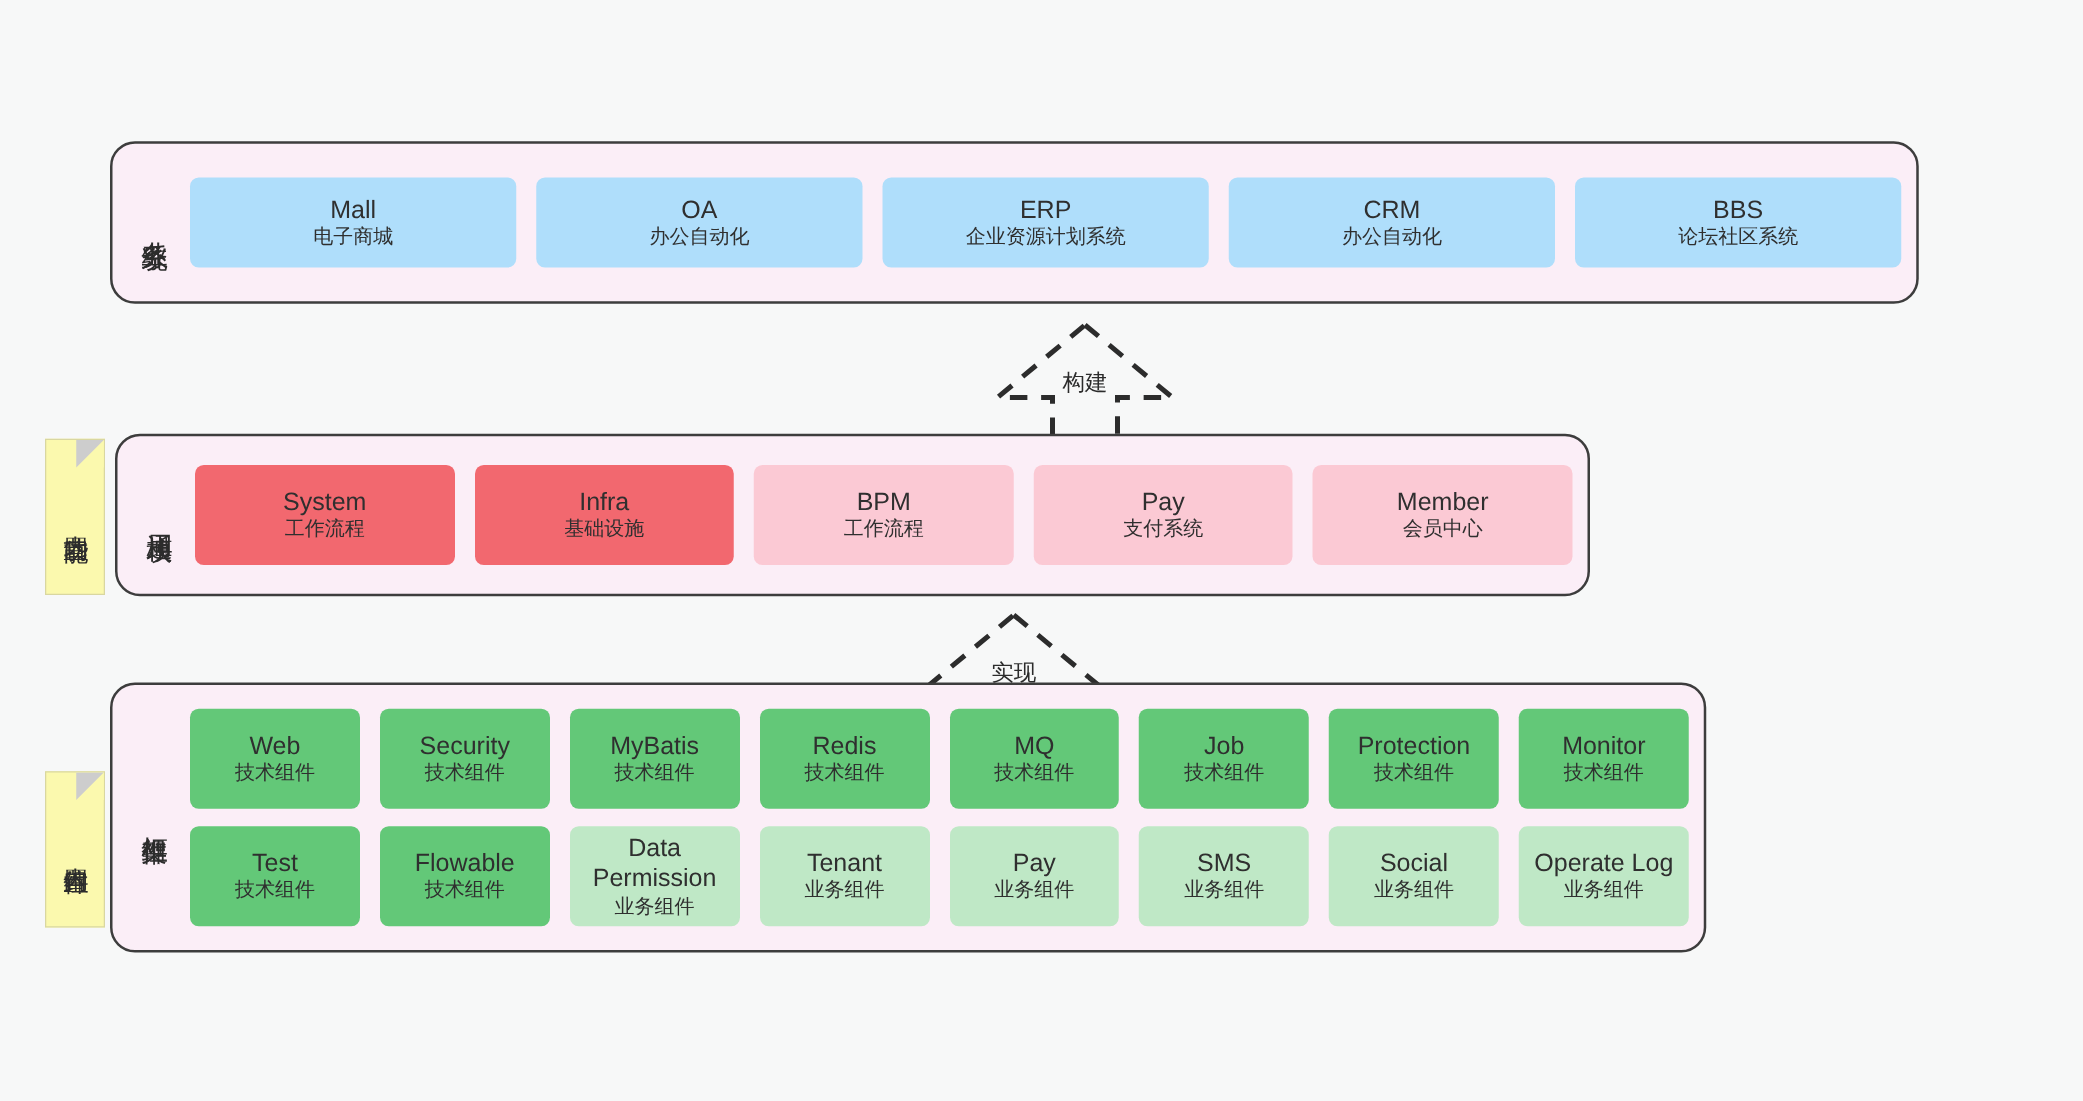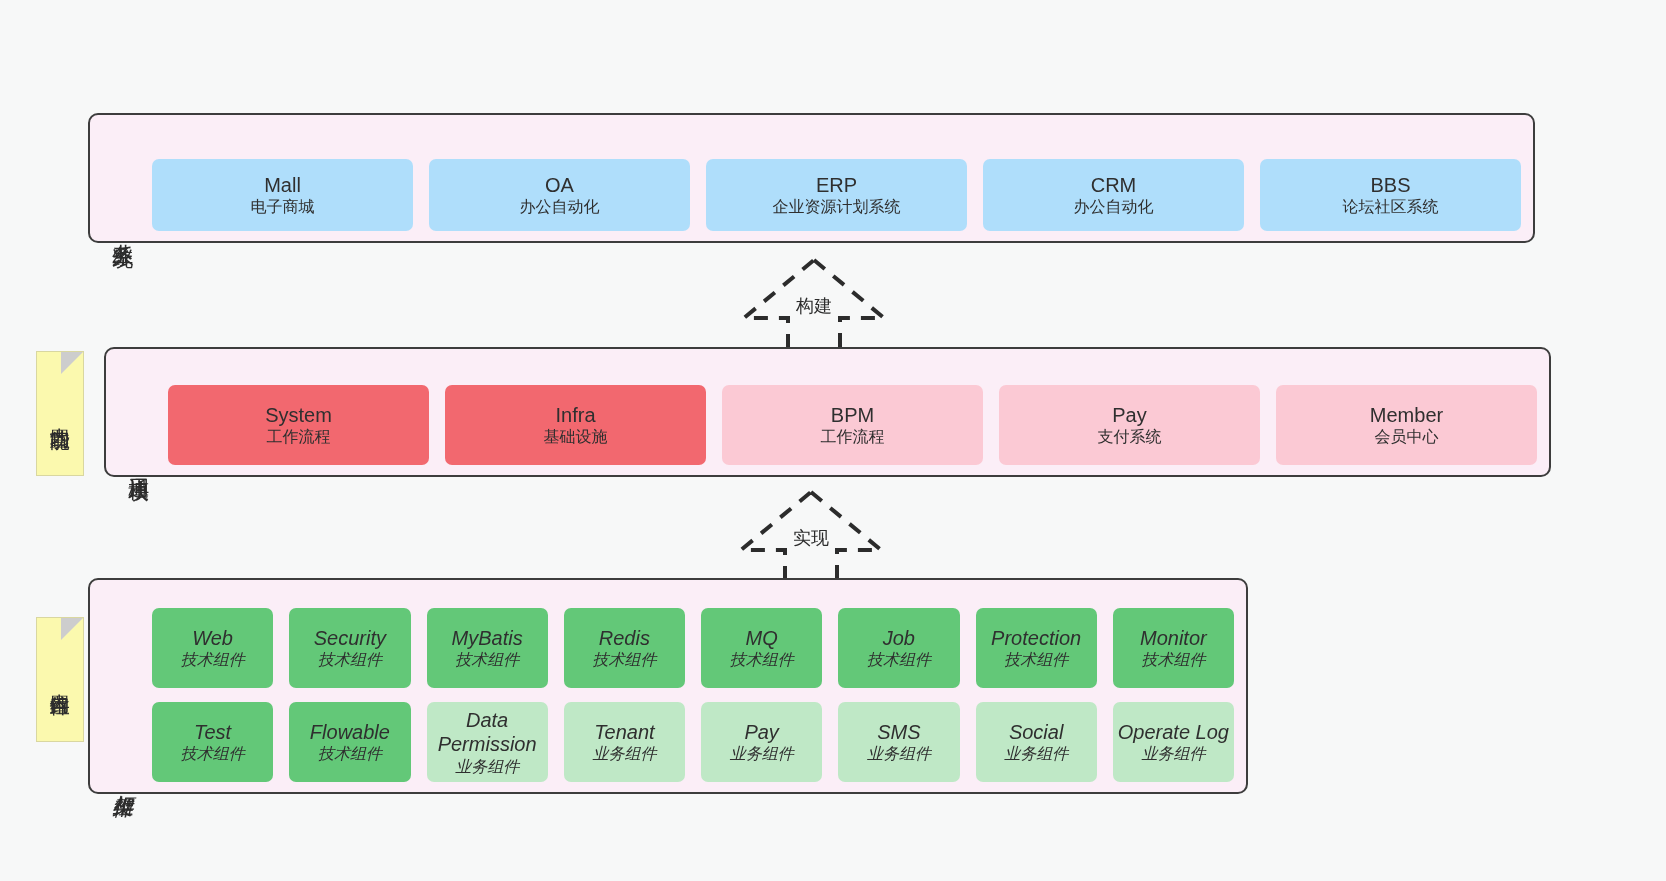--- a/index.html
+++ b/index.html
@@ -14,23 +14,23 @@
     position: relative;
     width: 1666px; height: 881px;
     background: #f7f8f8;
   }
 
   
   .layer {
     position: absolute;
     background: #fbeef7;
     border: 2px solid #3d3d3d;
-    border-radius: 10px;
-    display: flex;
-    align-items: flex-end;
+    border-radius: 20px;
+    display: flex;
+    align-items: center;
     padding: 10px 12px;
   }
   .layer-title {
     width: 42px;
     flex: 0 0 42px;
     display: flex;
     align-items: center;
     justify-content: center;
     font-size: 21px;
     color: #2c2c2c;
@@ -76,22 +76,22 @@
 
   
   .c-blue       { background: #afdefb; }
   .c-red        { background: #f2686f; }
   .c-pink       { background: #fbc9d4; }
   .c-green      { background: #63c878; }
   .c-lightgreen { background: #bfe8c6; }
 
   
   #layer-business { left: 88px;  top: 113px; width: 1447px; height: 130px; }
-  #layer-modules  { left: 104px;  top: 347px; width: 1447px; height: 130px; }
-  #layer-framework{ left: 88px;  top: 578px; width: 1160px; height: 216px; font-style: italic; }
+  #layer-modules  { left: 92px;  top: 347px; width: 1180px; height: 130px; }
+  #layer-framework{ left: 88px;  top: 546px; width: 1277px; height: 216px; }
 
   #layer-business  .card-row { height: 72px; }
   #layer-modules   .card-row { height: 80px; }
   #layer-framework .card-row { height: 80px; }
 
   
   .note {
     position: absolute;
     width: 48px;
     background: #fbf9ae;
@@ -127,21 +127,21 @@
   .arrow svg { display: block; width: 160px; height: 100px; }
   .arrow-label {
     position: absolute;
     left: 0; right: 0;
     top: 38px;
     text-align: center;
     font-size: 18px;
     color: #2c2c2c;
     pointer-events: none;
   }
-  #arrow-build     { left: 734px; top: 256px; }
+  #arrow-build     { left: 788px; top: 256px; }
   #arrow-implement { left: 731px; top: 488px; }
 </style>
 </head>
 <body>
 
 <div class="canvas">
 
   <div class="layer" id="layer-business">
     <div class="layer-title">业务系统</div>
     <div class="cards">

